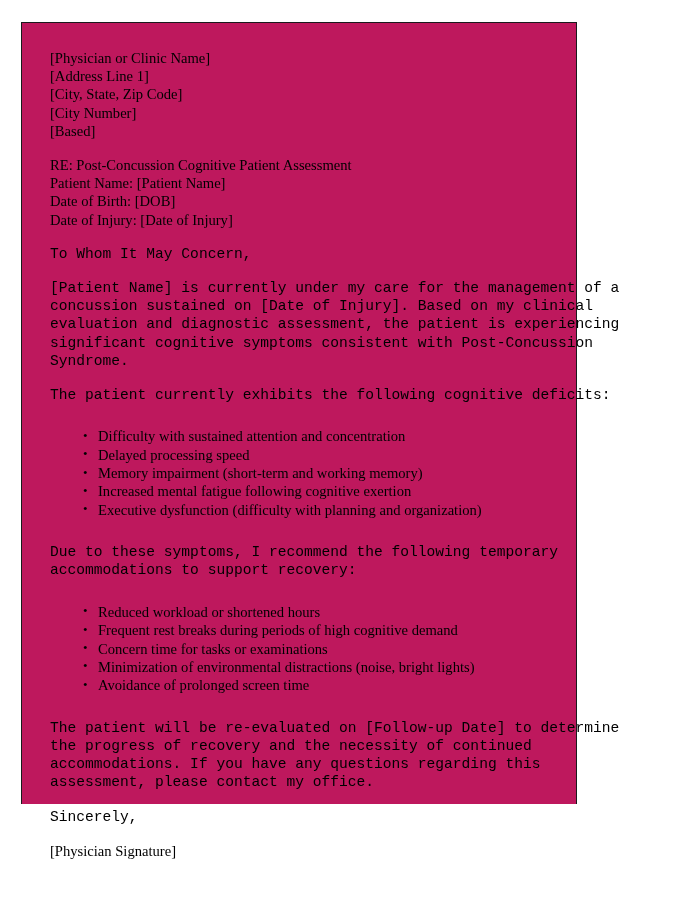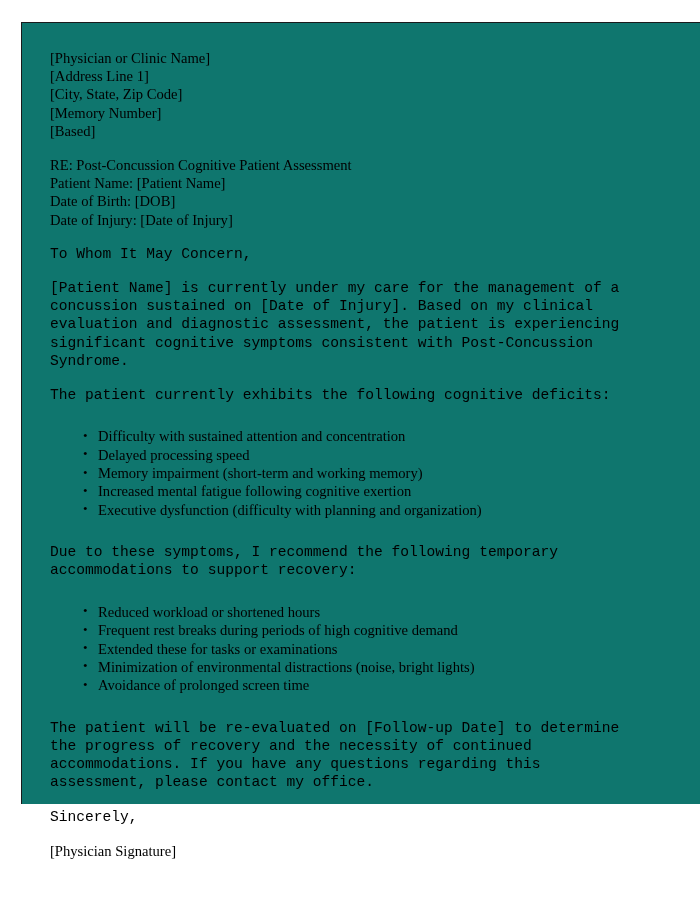--- a/index.html
+++ b/index.html
@@ -12,28 +12,28 @@
     height: 900px;
     font-family: "Liberation Serif", "DejaVu Serif", serif;
     color: #000000;
     overflow: hidden;
   }
 
   #page {
     position: absolute;
     left: 21px;
     top: 22px;
-    width: 680px;
+    width: 556px;
     height: 782px;
     border-left: 1.4px solid #1a1a1c;
     border-right: 1.4px solid #1a1a1c;
     border-top: 1.4px solid #1a1a1c;
     border-bottom: none;
     box-sizing: border-box;
-    background: #0f766e;
+    background: #be185d;
   }
 
   #content {
     position: absolute;
     left: 28px;
     top: 26px;
     width: 586px;
   }
 
   .block {
@@ -78,21 +78,21 @@
 </head>
 <body>
 
 <div id="page">
   <div id="content">
 
     <div class="block">
       <div class="line">[Physician or Clinic Name]</div>
       <div class="line">[Address Line 1]</div>
       <div class="line">[City, State, Zip Code]</div>
-      <div class="line">[Memory Number]</div>
+      <div class="line">[City Number]</div>
       <div class="line">[Based]</div>
     </div>
 
     <div class="gap-md"></div>
 
     <div class="block">
       <div class="line">RE: Post-Concussion Cognitive Patient Assessment</div>
       <div class="line">Patient Name: [Patient Name]</div>
       <div class="line">Date of Birth: [DOB]</div>
       <div class="line">Date of Injury: [Date of Injury]</div>
@@ -122,21 +122,21 @@
 
     <div class="gap-md"></div>
 
     <div class="para">Due to these symptoms, I recommend the following temporary accommodations to support recovery:</div>
 
     <div class="gap-sm"></div>
 
     <ul class="bullets">
       <li>Reduced workload or shortened hours</li>
       <li>Frequent rest breaks during periods of high cognitive demand</li>
-      <li>Extended these for tasks or examinations</li>
+      <li>Concern time for tasks or examinations</li>
       <li>Minimization of environmental distractions (noise, bright lights)</li>
       <li>Avoidance of prolonged screen time</li>
     </ul>
 
     <div class="gap-md"></div>
 
     <div class="para">The patient will be re-evaluated on [Follow-up Date] to determine the progress of recovery and the necessity of continued accommodations. If you have any questions regarding this assessment, please contact my office.</div>
 
     <div class="gap-md"></div>
 

